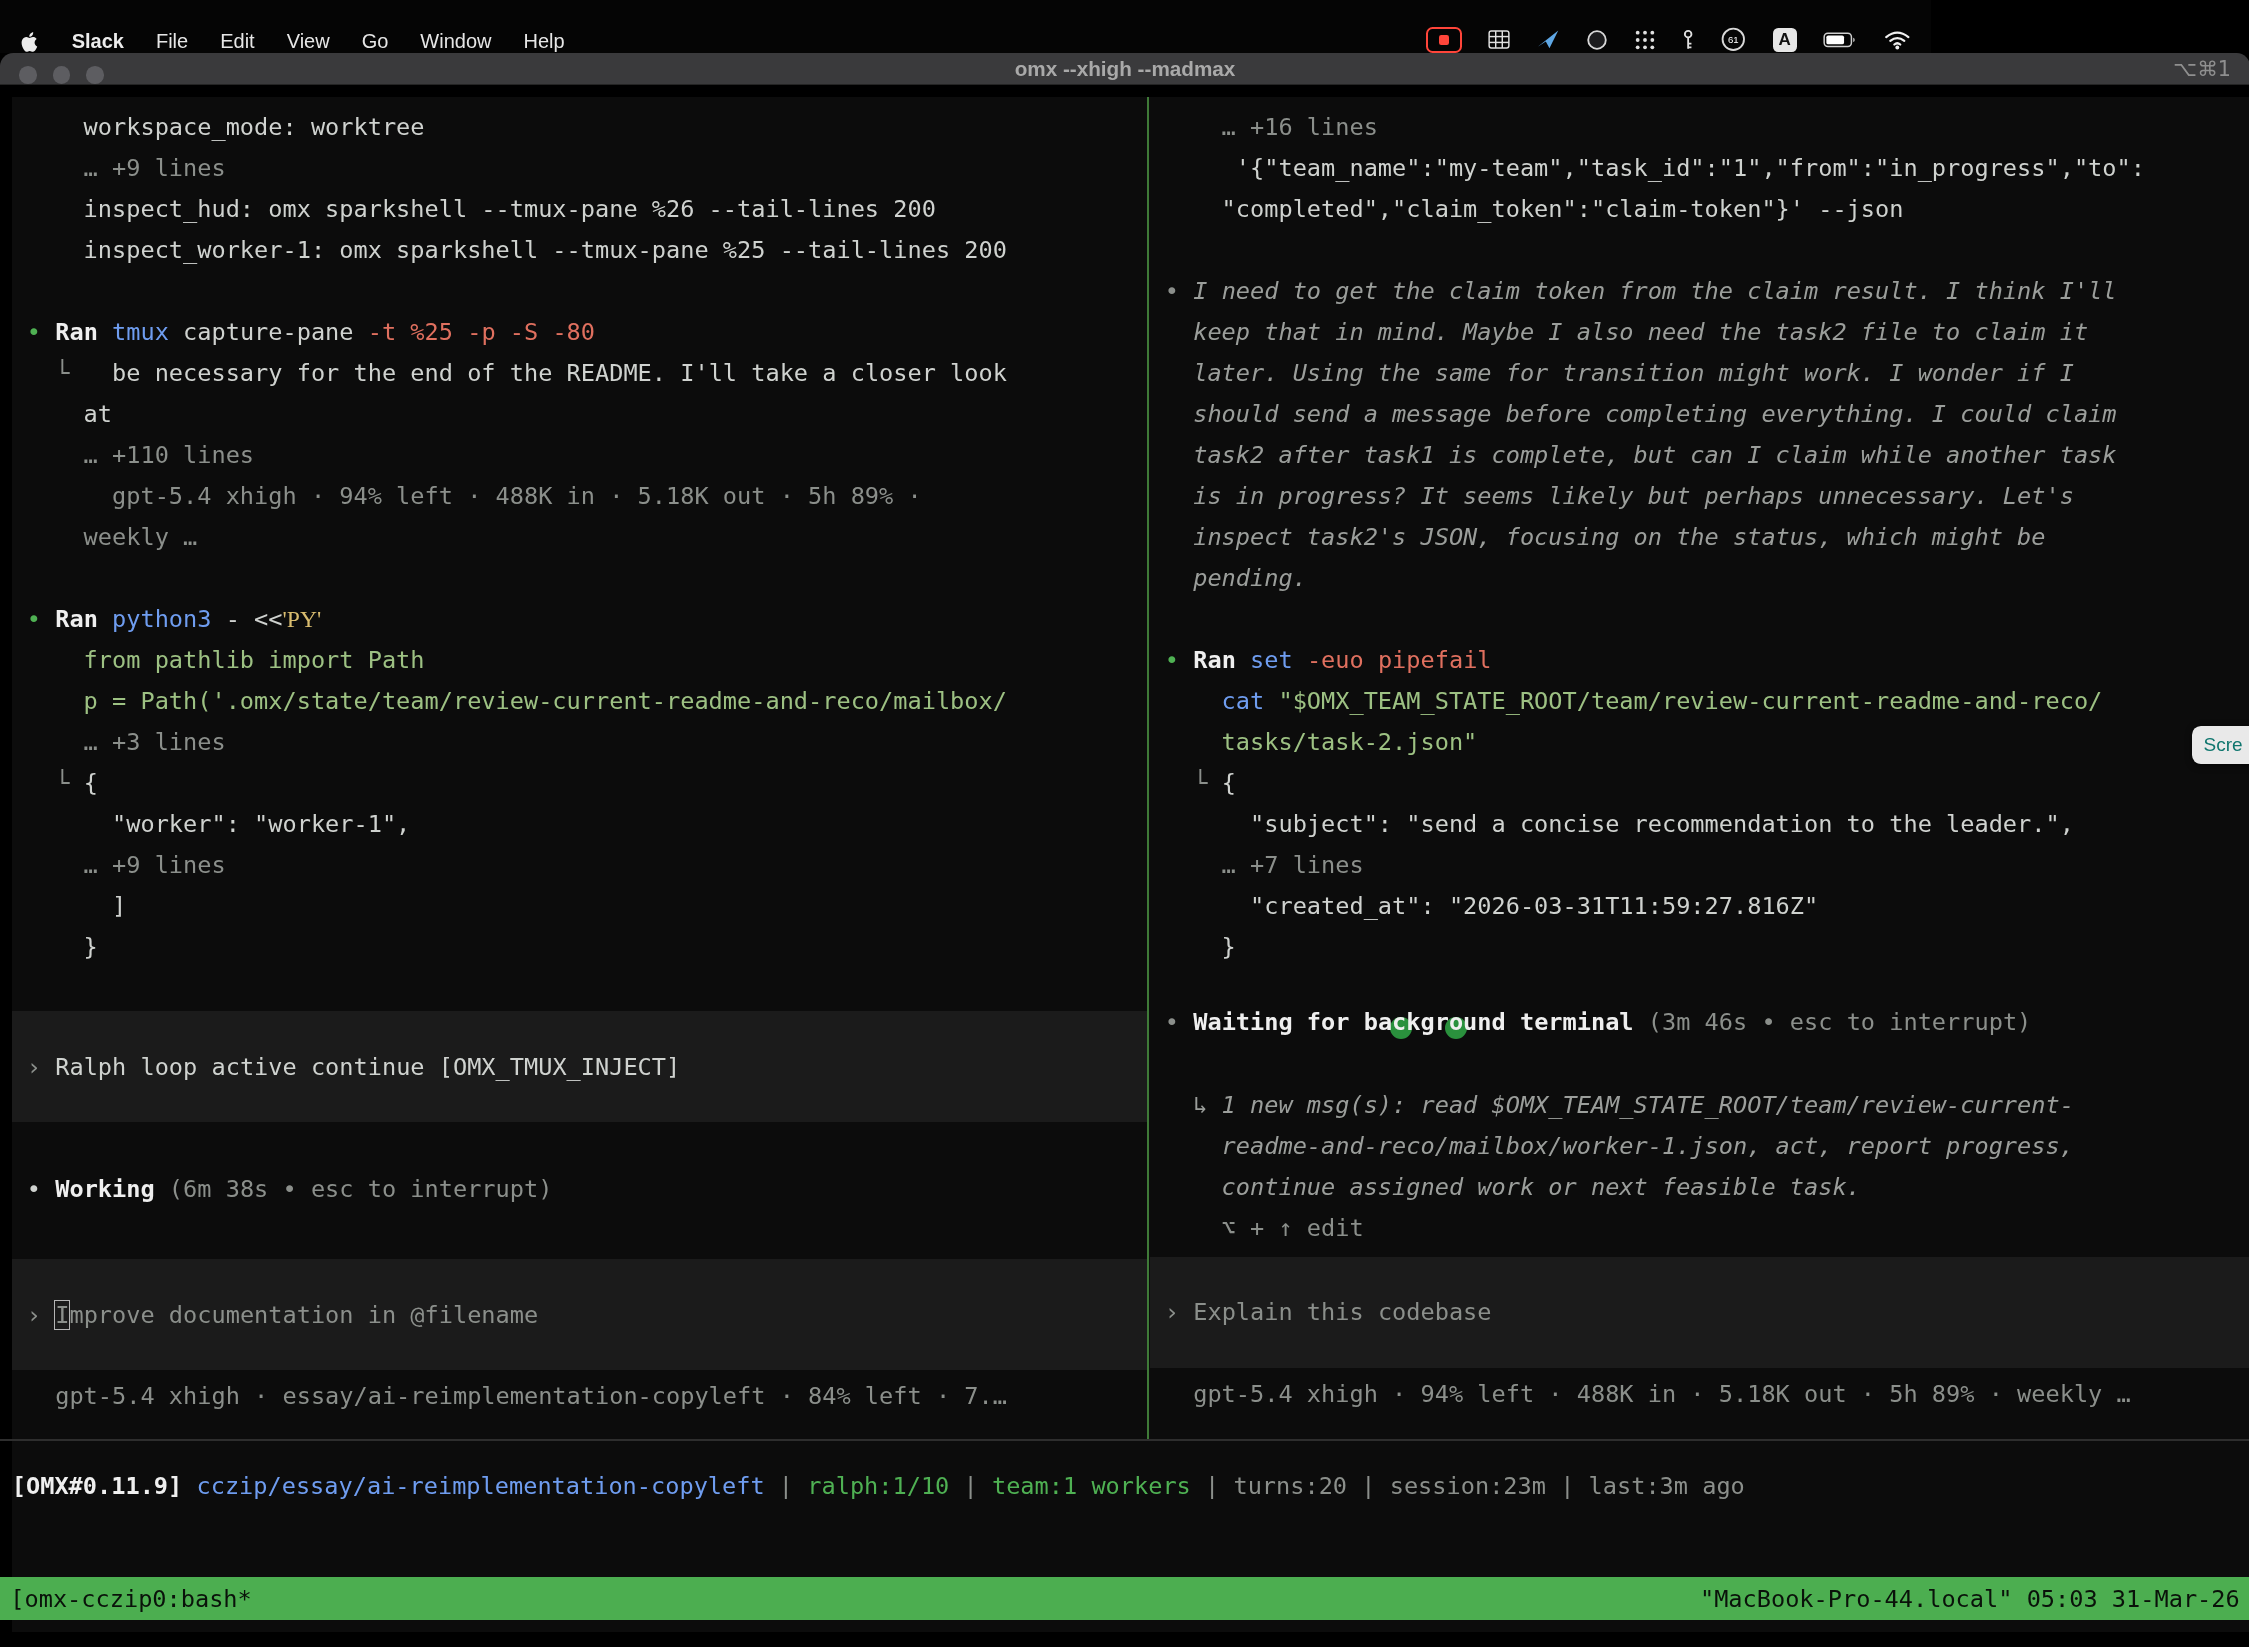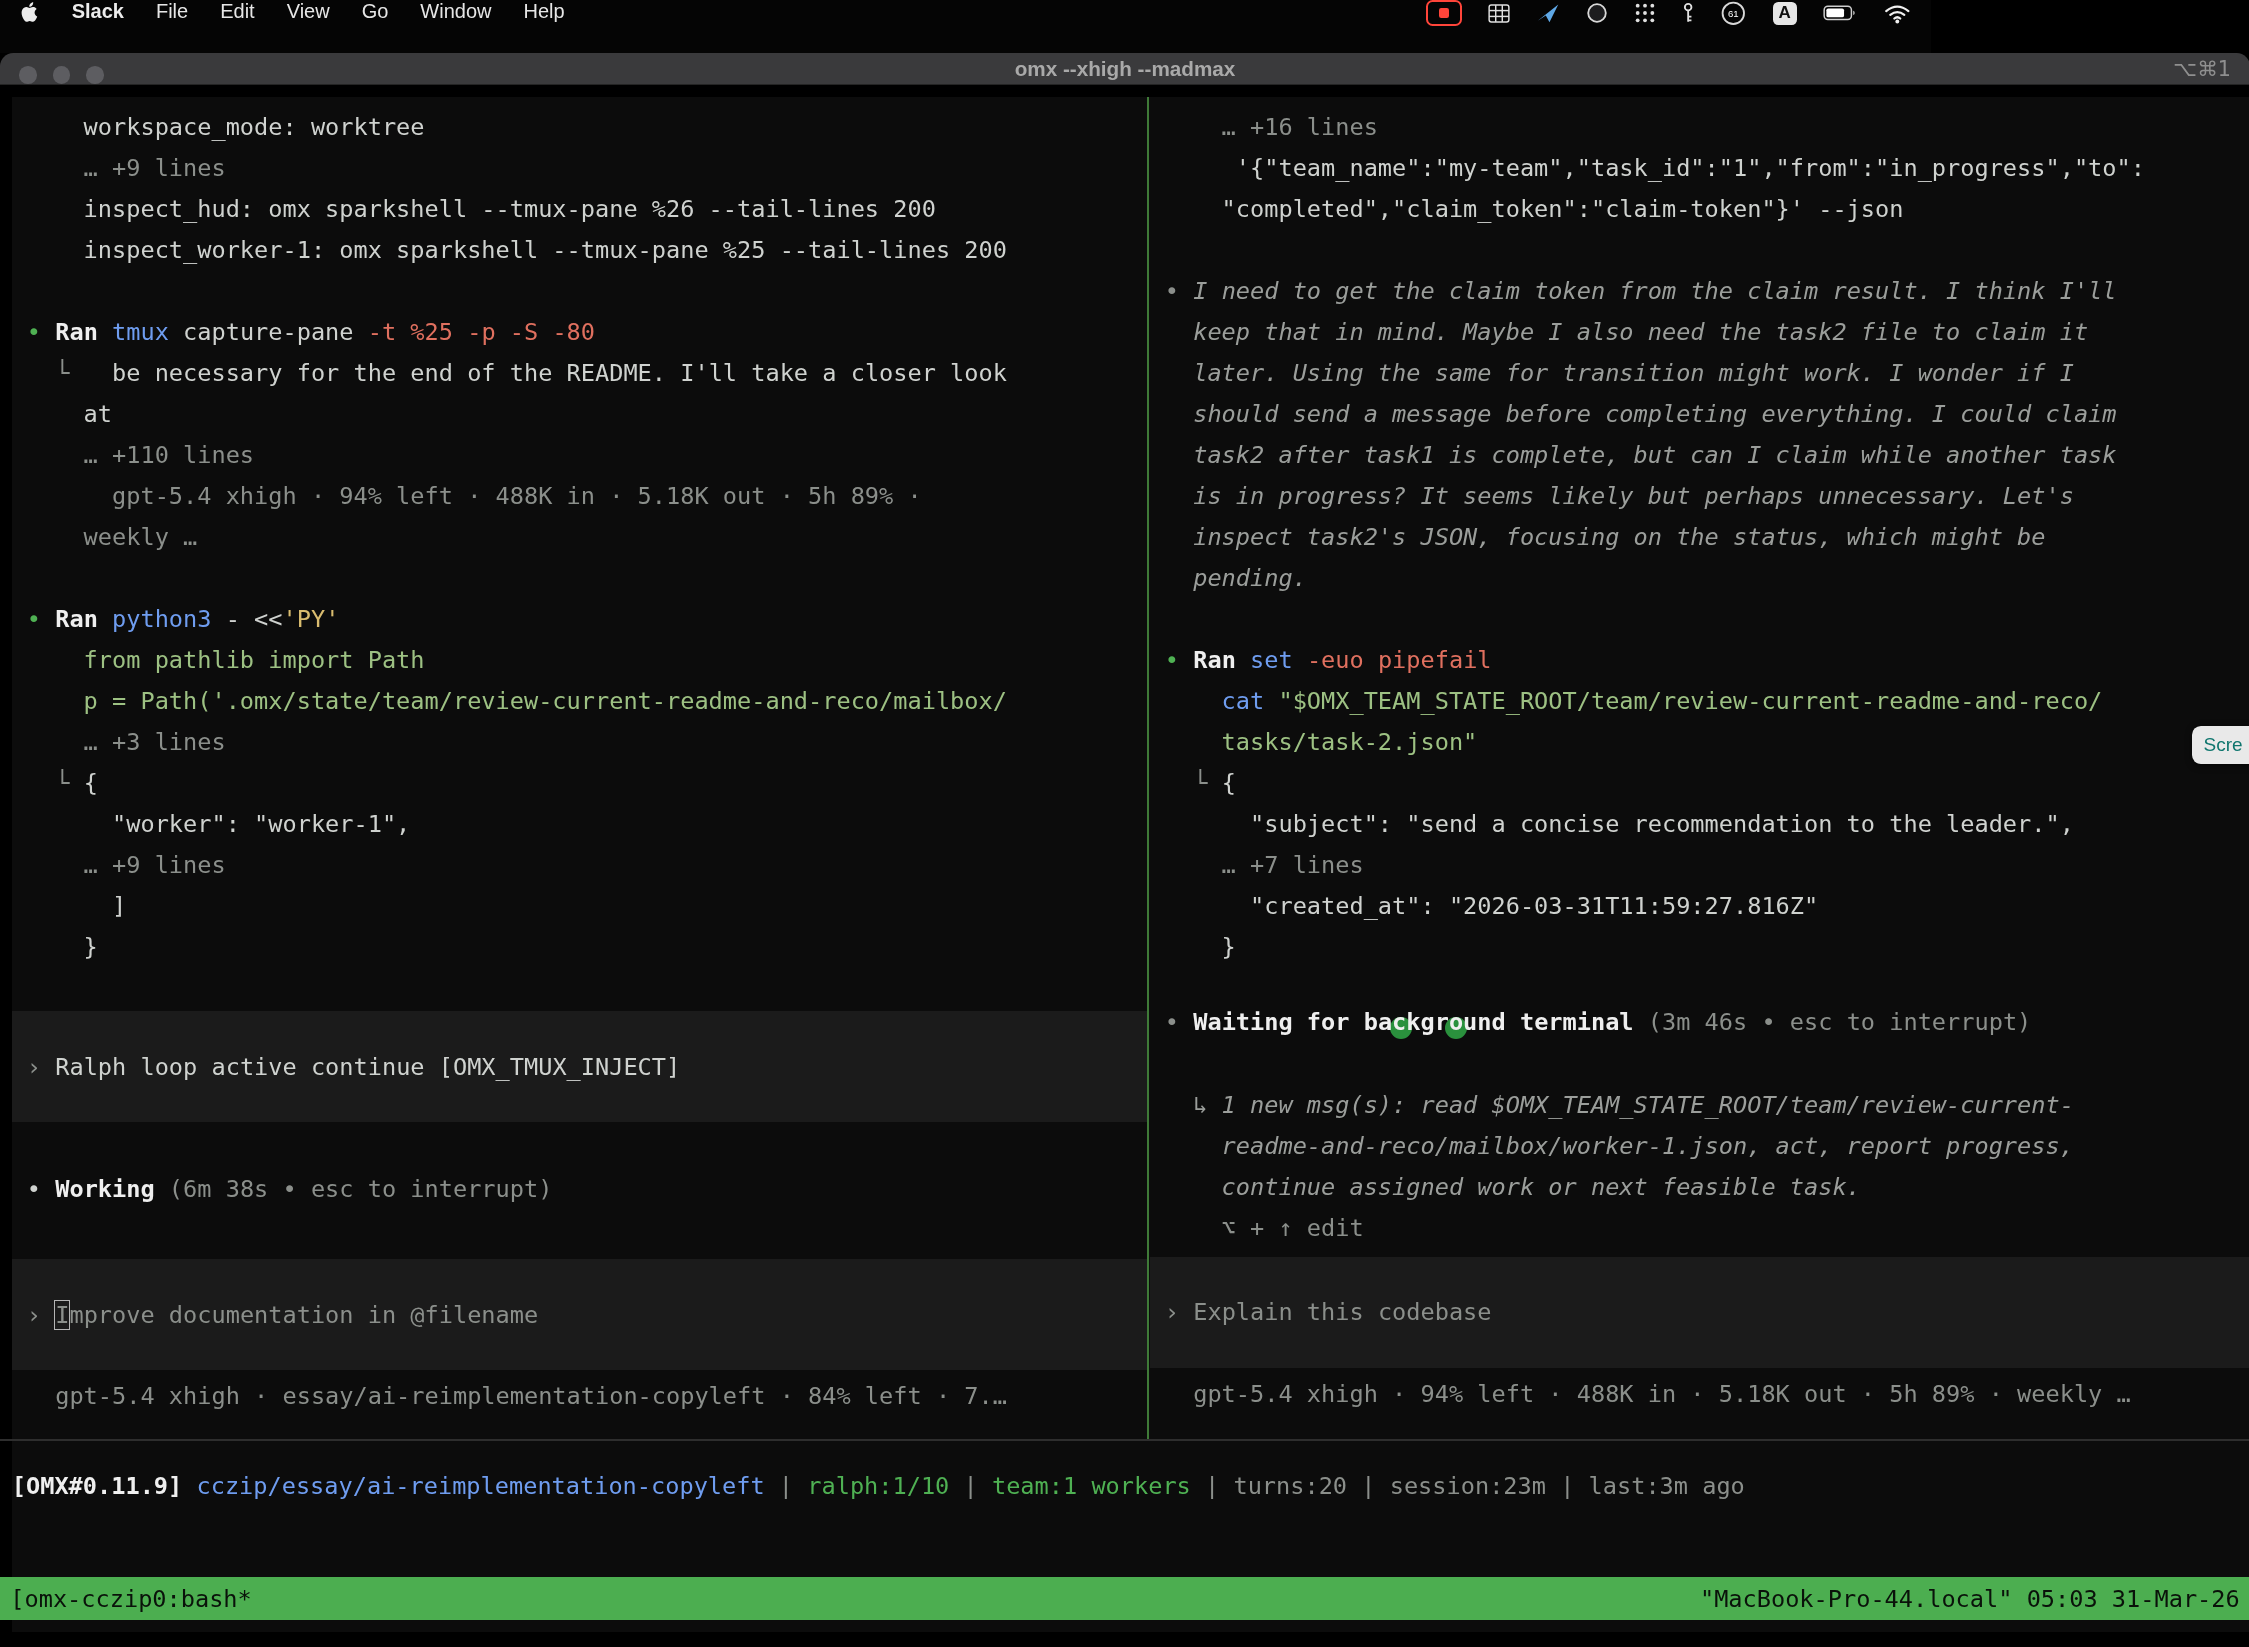--- a/index.html
+++ b/index.html
@@ -1,21 +1,21 @@
 <!DOCTYPE html>
 <html style="--c-bg: #0c0c0c; --c-fg: #cfd2cf; --c-dim: #8b8f8b; --c-bold: #efefef; --c-blue: #6f9df0; --c-red: #e0705f; --c-green: #9dc183; --c-yellow: #d9bc6f; --c-ital: #9b9e9b; --c-bgreen: #4fb153; --c-boxbg: #1b1b1b; --c-divider: #3f7a38; --c-tmuxbar: #4cae50; --c-titlebar: #3a3a3c;font-size:11.8px"><head>
 <meta charset="utf-8">
 <style>
   html,body{margin:0;padding:0;background:#000;}
   body{width:2250px;height:1648px;position:relative;overflow:hidden;
        font-family:"Liberation Sans","DejaVu Sans",sans-serif;}
 
   
   .menubar{position:absolute;top:0;left:0;width:1931px;height:53px;background:#050505;
-           display:flex;align-items:flex-start;padding:0 20.7px;box-sizing:border-box;color:#ececec;gap:24px;}
+           display:flex;align-items:flex-end;padding:0 20.7px;box-sizing:border-box;color:#ececec;gap:24px;}
   .menubar-left{display:flex;align-items:center;gap:32px;font-size:20px;}
   .app-name{font-weight:bold;}
   .menu-item{color:#e6e6e6;}
   .menubar-right{margin-left:auto;display:flex;align-items:center;gap:26.6px;}
   .mi{display:inline-flex;align-items:center;justify-content:center;}
   .rec{width:32px;height:22px;border:2.2px solid #ff453a;border-radius:6.6px;}
   .rec-dot{width:10.3px;height:10.3px;background:#ff453a;border-radius:2.2px;}
   .ibadge{width:23.6px;height:23.6px;background:#e6e6e6;border-radius:5.2px;display:flex;
           align-items:center;justify-content:center;color:#111;font-weight:bold;font-size:17px;}
 
@@ -39,21 +39,21 @@
             white-space:pre;color:var(--c-fg,#cfd2cf);}
   .t-line{height:41px;line-height:41px;padding-left:14.8px;overflow:hidden;}
   .prompt-box{height:111px;background:var(--c-boxbg,#1b1b1b);display:flex;align-items:center;padding-left:14.8px;}
 
   .s-fg{color:var(--c-fg,#cfd2cf);}
   .s-dim{color:var(--c-dim,#8b8f8b);}
   .s-bold{color:var(--c-bold,#efefef);font-weight:bold;}
   .s-blue{color:var(--c-blue,#6f9df0);}
   .s-red{color:var(--c-red,#e0705f);}
   .s-green{color:var(--c-green,#9dc183);}
-  .s-yellow{color:var(--c-yellow,#d9bc6f);}
+  .s-yellow{color:var(--c-yellow,#d9bc6f);font-family:Liberation Serif, serif;}
   .s-ital{color:var(--c-ital,#9b9e9b);font-style:italic;}
   .s-bgreen{color:var(--c-bgreen,#4fb153);}
   .s-cursor{color:var(--c-dim,#8b8f8b);outline:1.5px solid #b5b5b5;outline-offset:-0.7px;}
 
   .activity-dot{position:absolute;width:22px;height:22px;border-radius:50%;
                 background:#2ea043;opacity:.9;z-index:-1;}
 
   .hsep{position:absolute;top:1439px;left:0;width:2250px;height:1.5px;background:#2e2e2e;}
 
   .omx-bar{position:absolute;top:1466px;left:11.8px;height:41px;line-height:41px;white-space:pre;

